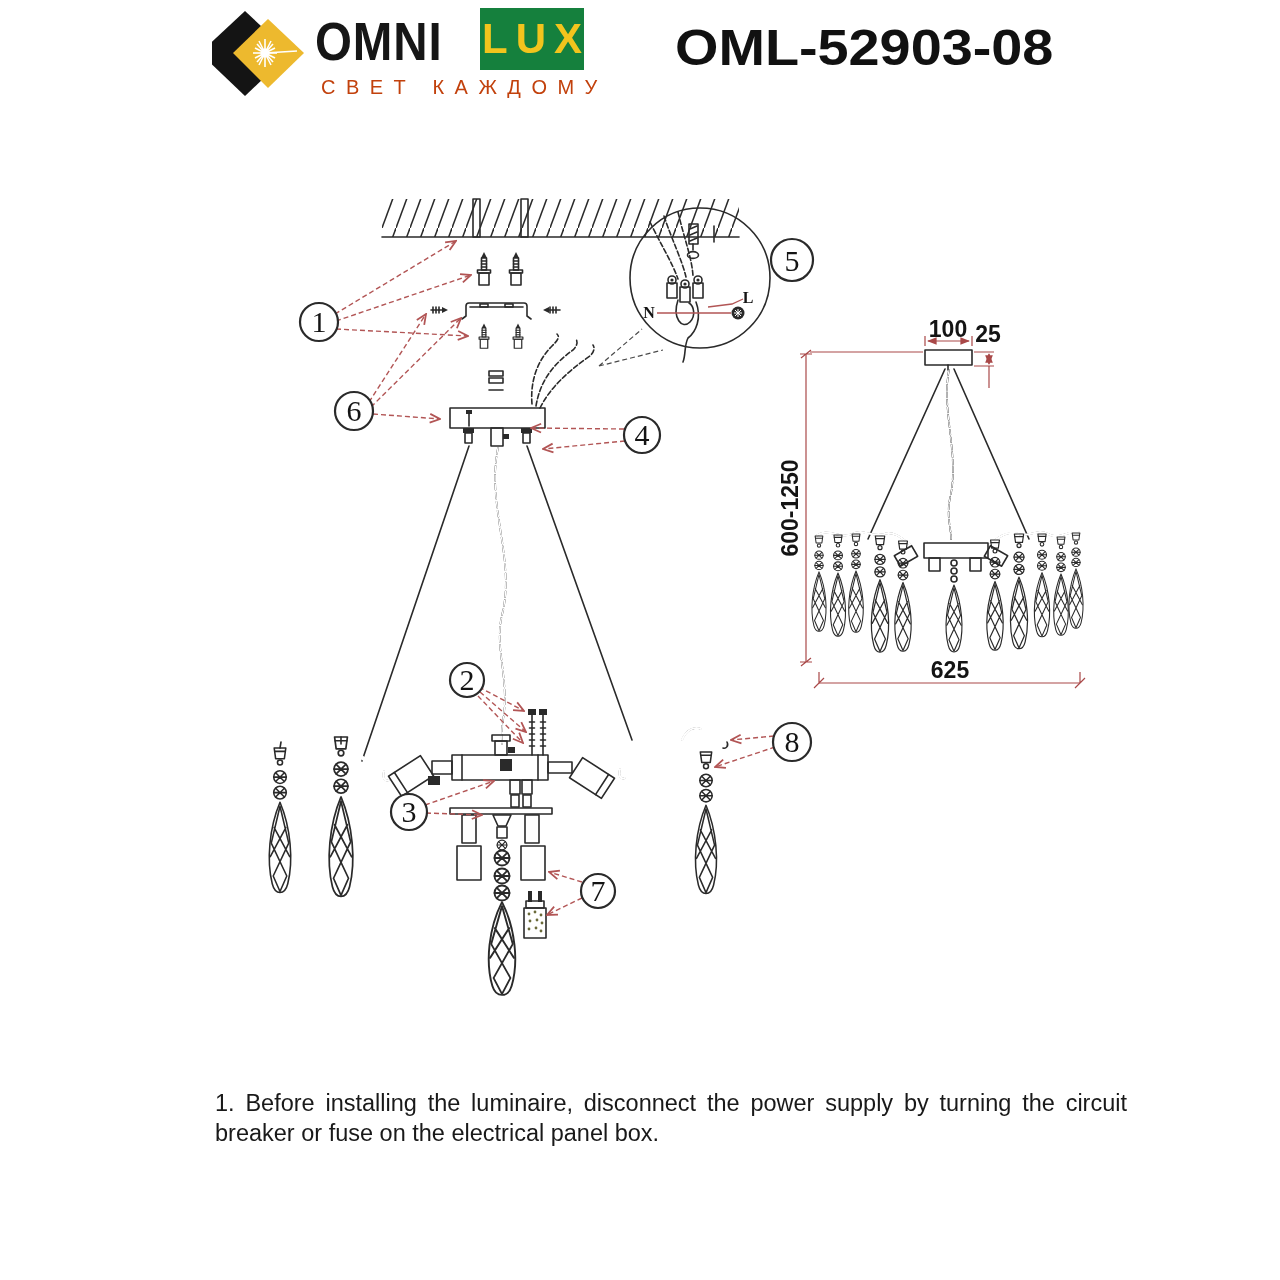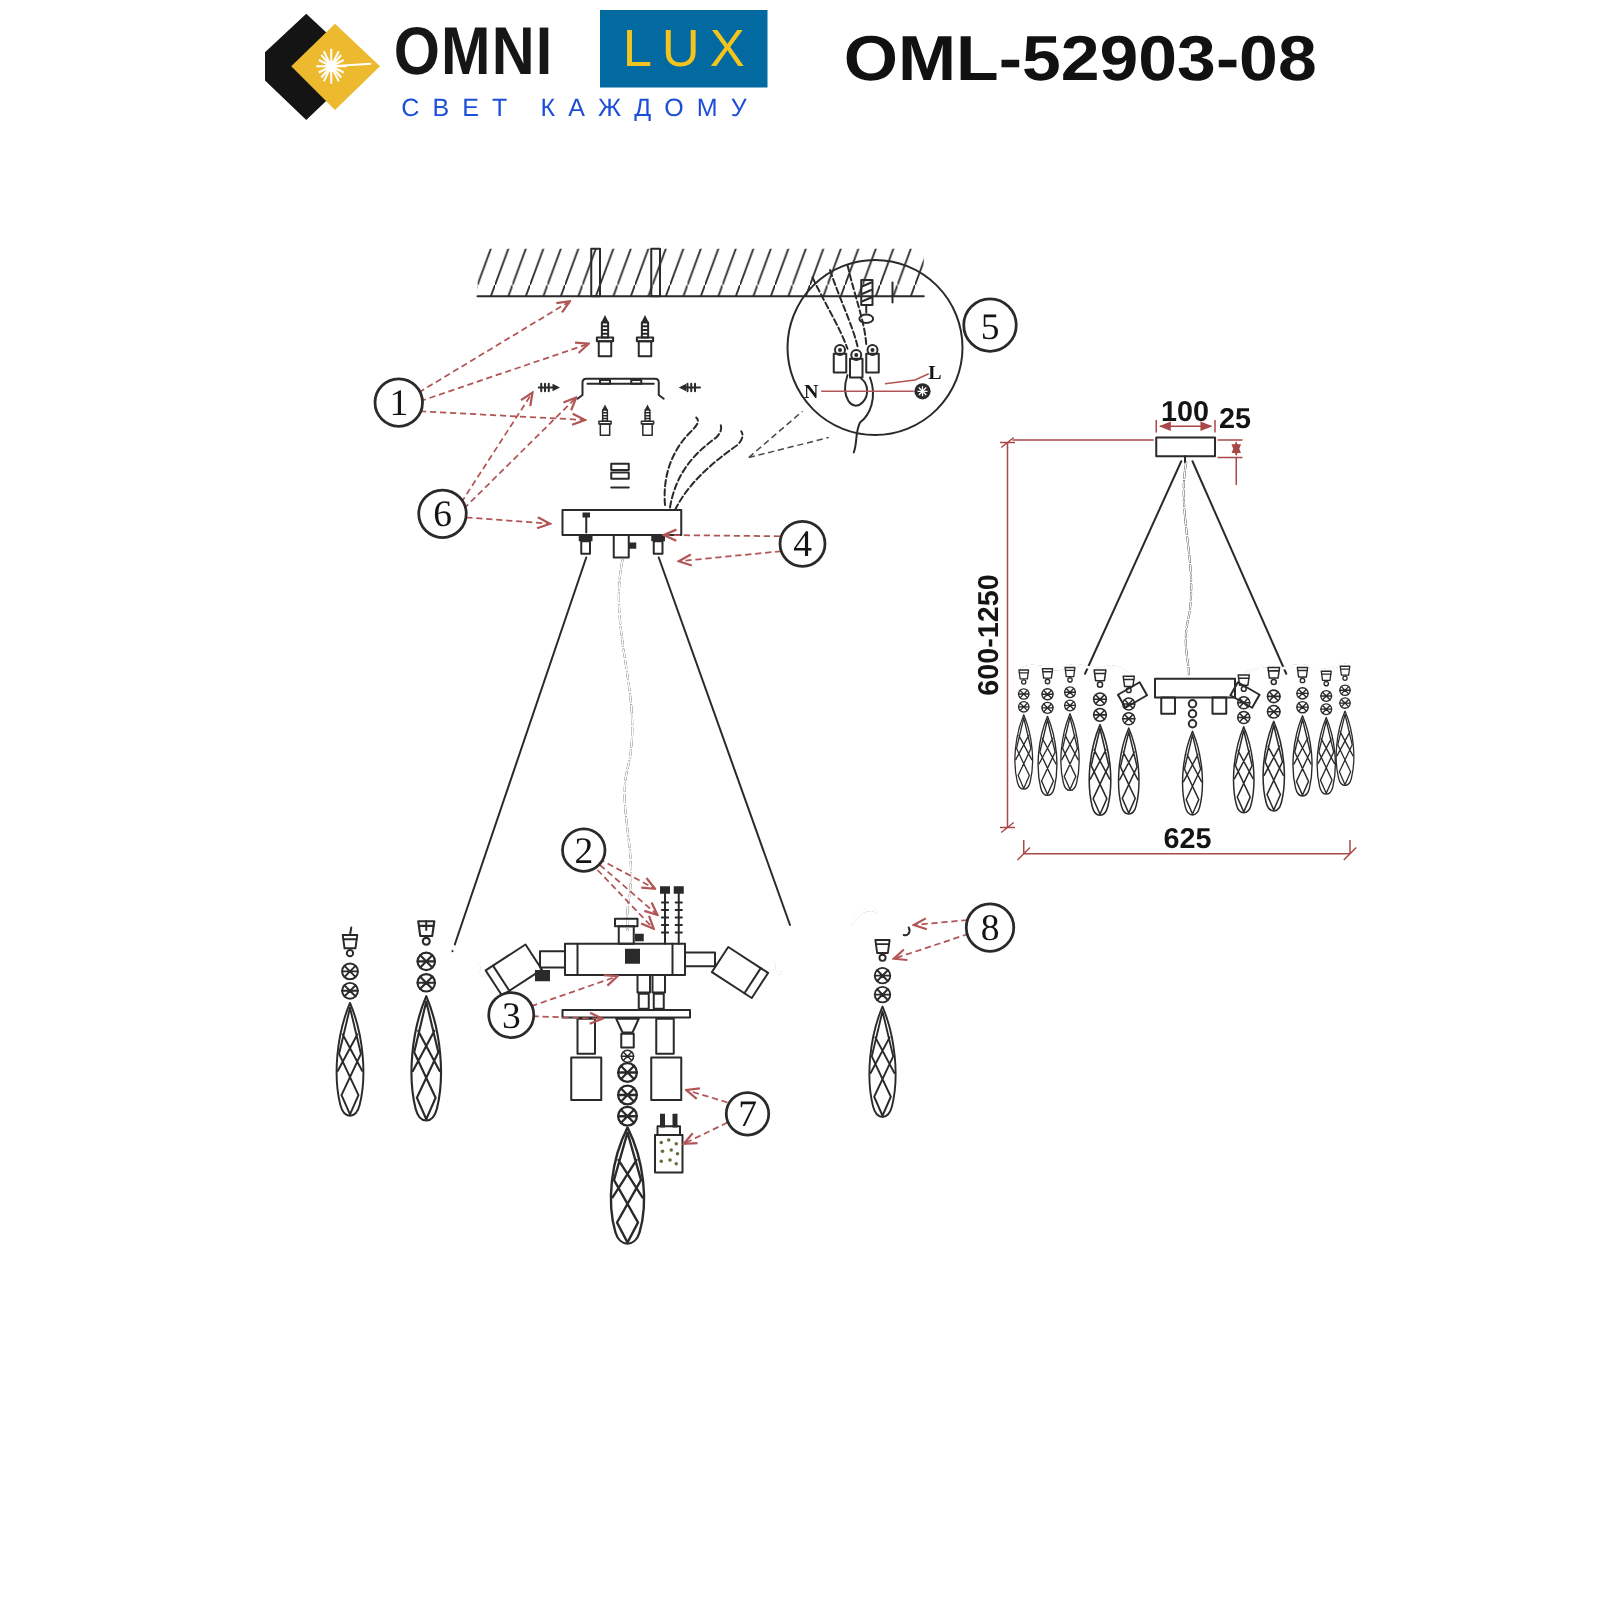--- a/index.html
+++ b/index.html
@@ -2,25 +2,25 @@
 <html><head>
 <meta charset="utf-8">
 <style>
   html,body{margin:0;padding:0;background:#fff;}
   .sheet{position:relative;width:1280px;height:1280px;background:#ffffff;overflow:hidden;
          font-family:"Liberation Sans",sans-serif;color:#1a1a1a;margin-left:32px;}
   
   .logo-icon{position:absolute;left:180px;top:6px;width:96px;height:95px;}
   .brand-primary{position:absolute;left:283px;top:10px;font-size:54px;font-weight:700;
     letter-spacing:1px;color:#161616;transform:scaleX(.88);transform-origin:left top;white-space:nowrap;}
-  .brand-lux{position:absolute;left:448px;top:8px;width:134px;height:62px;background:#0369a1;
-    color:#f2c41d;font-size:42px;font-weight:400;letter-spacing:8px;display:flex;align-items:center;
+  .brand-lux{position:absolute;left:448px;top:8px;width:104px;height:62px;background:#15803d;
+    color:#f2c41d;font-size:42px;font-weight:700;letter-spacing:8px;display:flex;align-items:center;
     justify-content:center;padding-left:8px;box-sizing:border-box;}
   .brand-tagline{position:absolute;left:289px;top:76px;font-size:20px;letter-spacing:10.5px;
-    color:#1d4ed8;white-space:nowrap;}
+    color:#c2410c;white-space:nowrap;}
   .model{position:absolute;left:643px;top:18px;font-size:62px;font-weight:700;color:#111;
     transform:scale(.9,.82);transform-origin:left top;white-space:nowrap;}
   
   .diagram{position:absolute;left:0;top:0;width:1280px;height:1280px;}
   .k{stroke:#2a2a2a;fill:none;stroke-width:1.6;stroke-linecap:round;stroke-linejoin:round;}
   .w{stroke:#fff;fill:none;stroke-linecap:round;stroke-linejoin:round;}
   .f{fill:#2a2a2a;stroke:none;}
   .r{stroke:#b25555;fill:none;stroke-width:1.4;stroke-dasharray:5 3;}
   .rs{stroke:#b25555;fill:none;stroke-width:1.3;}
   .dim{stroke:#a94848;fill:none;stroke-width:1.2;}
@@ -378,15 +378,16 @@
         <path class="dim" d="M782,688 L792,678 M1043,688 L1053,678 M787,683 V672 M1048,683 V672"></path>
       </g>
       <text x="916" y="337" text-anchor="middle" class="lbl">100</text>
       <text x="956" y="342" text-anchor="middle" class="lbl">25</text>
       <text transform="translate(766,508) rotate(-90)" text-anchor="middle" class="lbl">600-1250</text>
       <text x="918" y="678" text-anchor="middle" class="lbl">625</text>
     </g>
   </svg>
 
   <div class="instructions">
+    <p>1. Before installing the luminaire, disconnect the power supply by turning the circuit breaker or fuse on the electrical panel box.</p>
   </div>
 
 </div>
 
 </body></html>

